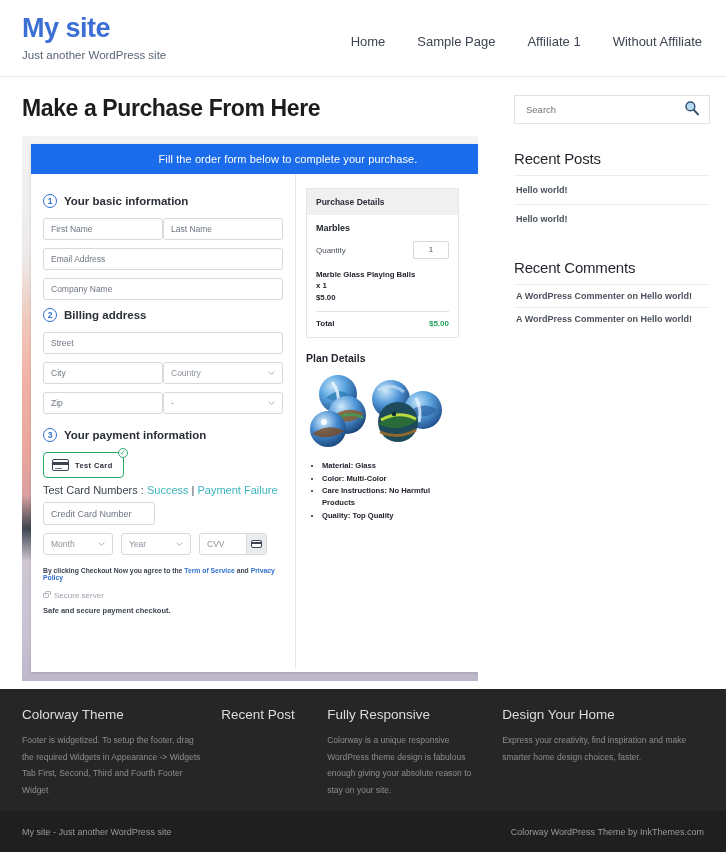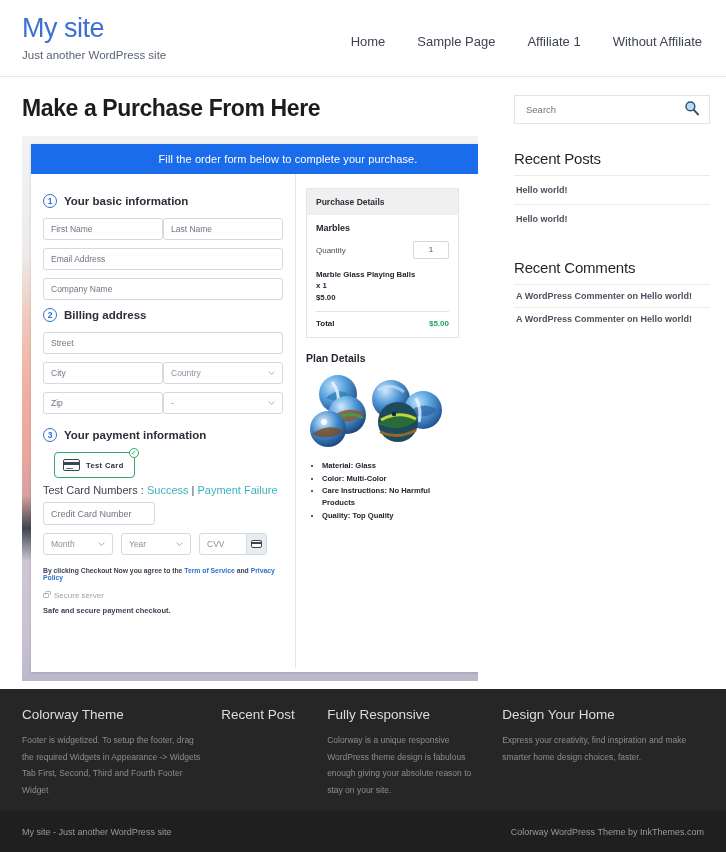--- a/index.html
+++ b/index.html
@@ -17,21 +17,21 @@
   .site-header {
     padding: 14px 22px 0 22px;
     display: flex;
     align-items: flex-start;
     height: 77px;
     border-bottom: 1px solid #e9e9e9;
   }
   .brand { width: 300px; }
   .site-title {
     font-size: 27px;
-    font-weight: normal;
+    font-weight: bold;
     color: #3b6fd4;
     letter-spacing: -0.5px;
     line-height: 1.1;
     margin: 0;
   }
   .site-tagline {
     font-size: 11.5px;
     color: #5a6573;
     margin-top: 5px;
   }
@@ -172,21 +172,21 @@
   }
   .sel .caret {
     position: absolute;
     right: 7px; top: 50%;
     transform: translateY(-50%);
     width: 7px; height: 7px;
   }
   .sel .caret svg { display: block; }
 
   
-  .card-tab-wrap { margin: 4px 0 6px 11px; }
+  .card-tab-wrap { margin: 4px 0 6px 0; }
   .card-tab {
     position: relative;
     display: inline-flex;
     align-items: center;
     gap: 6px;
     border: 1.5px solid #2faa6d;
     border-radius: 4px;
     padding: 6px 10px 6px 8px;
     background: #fff;
   }

